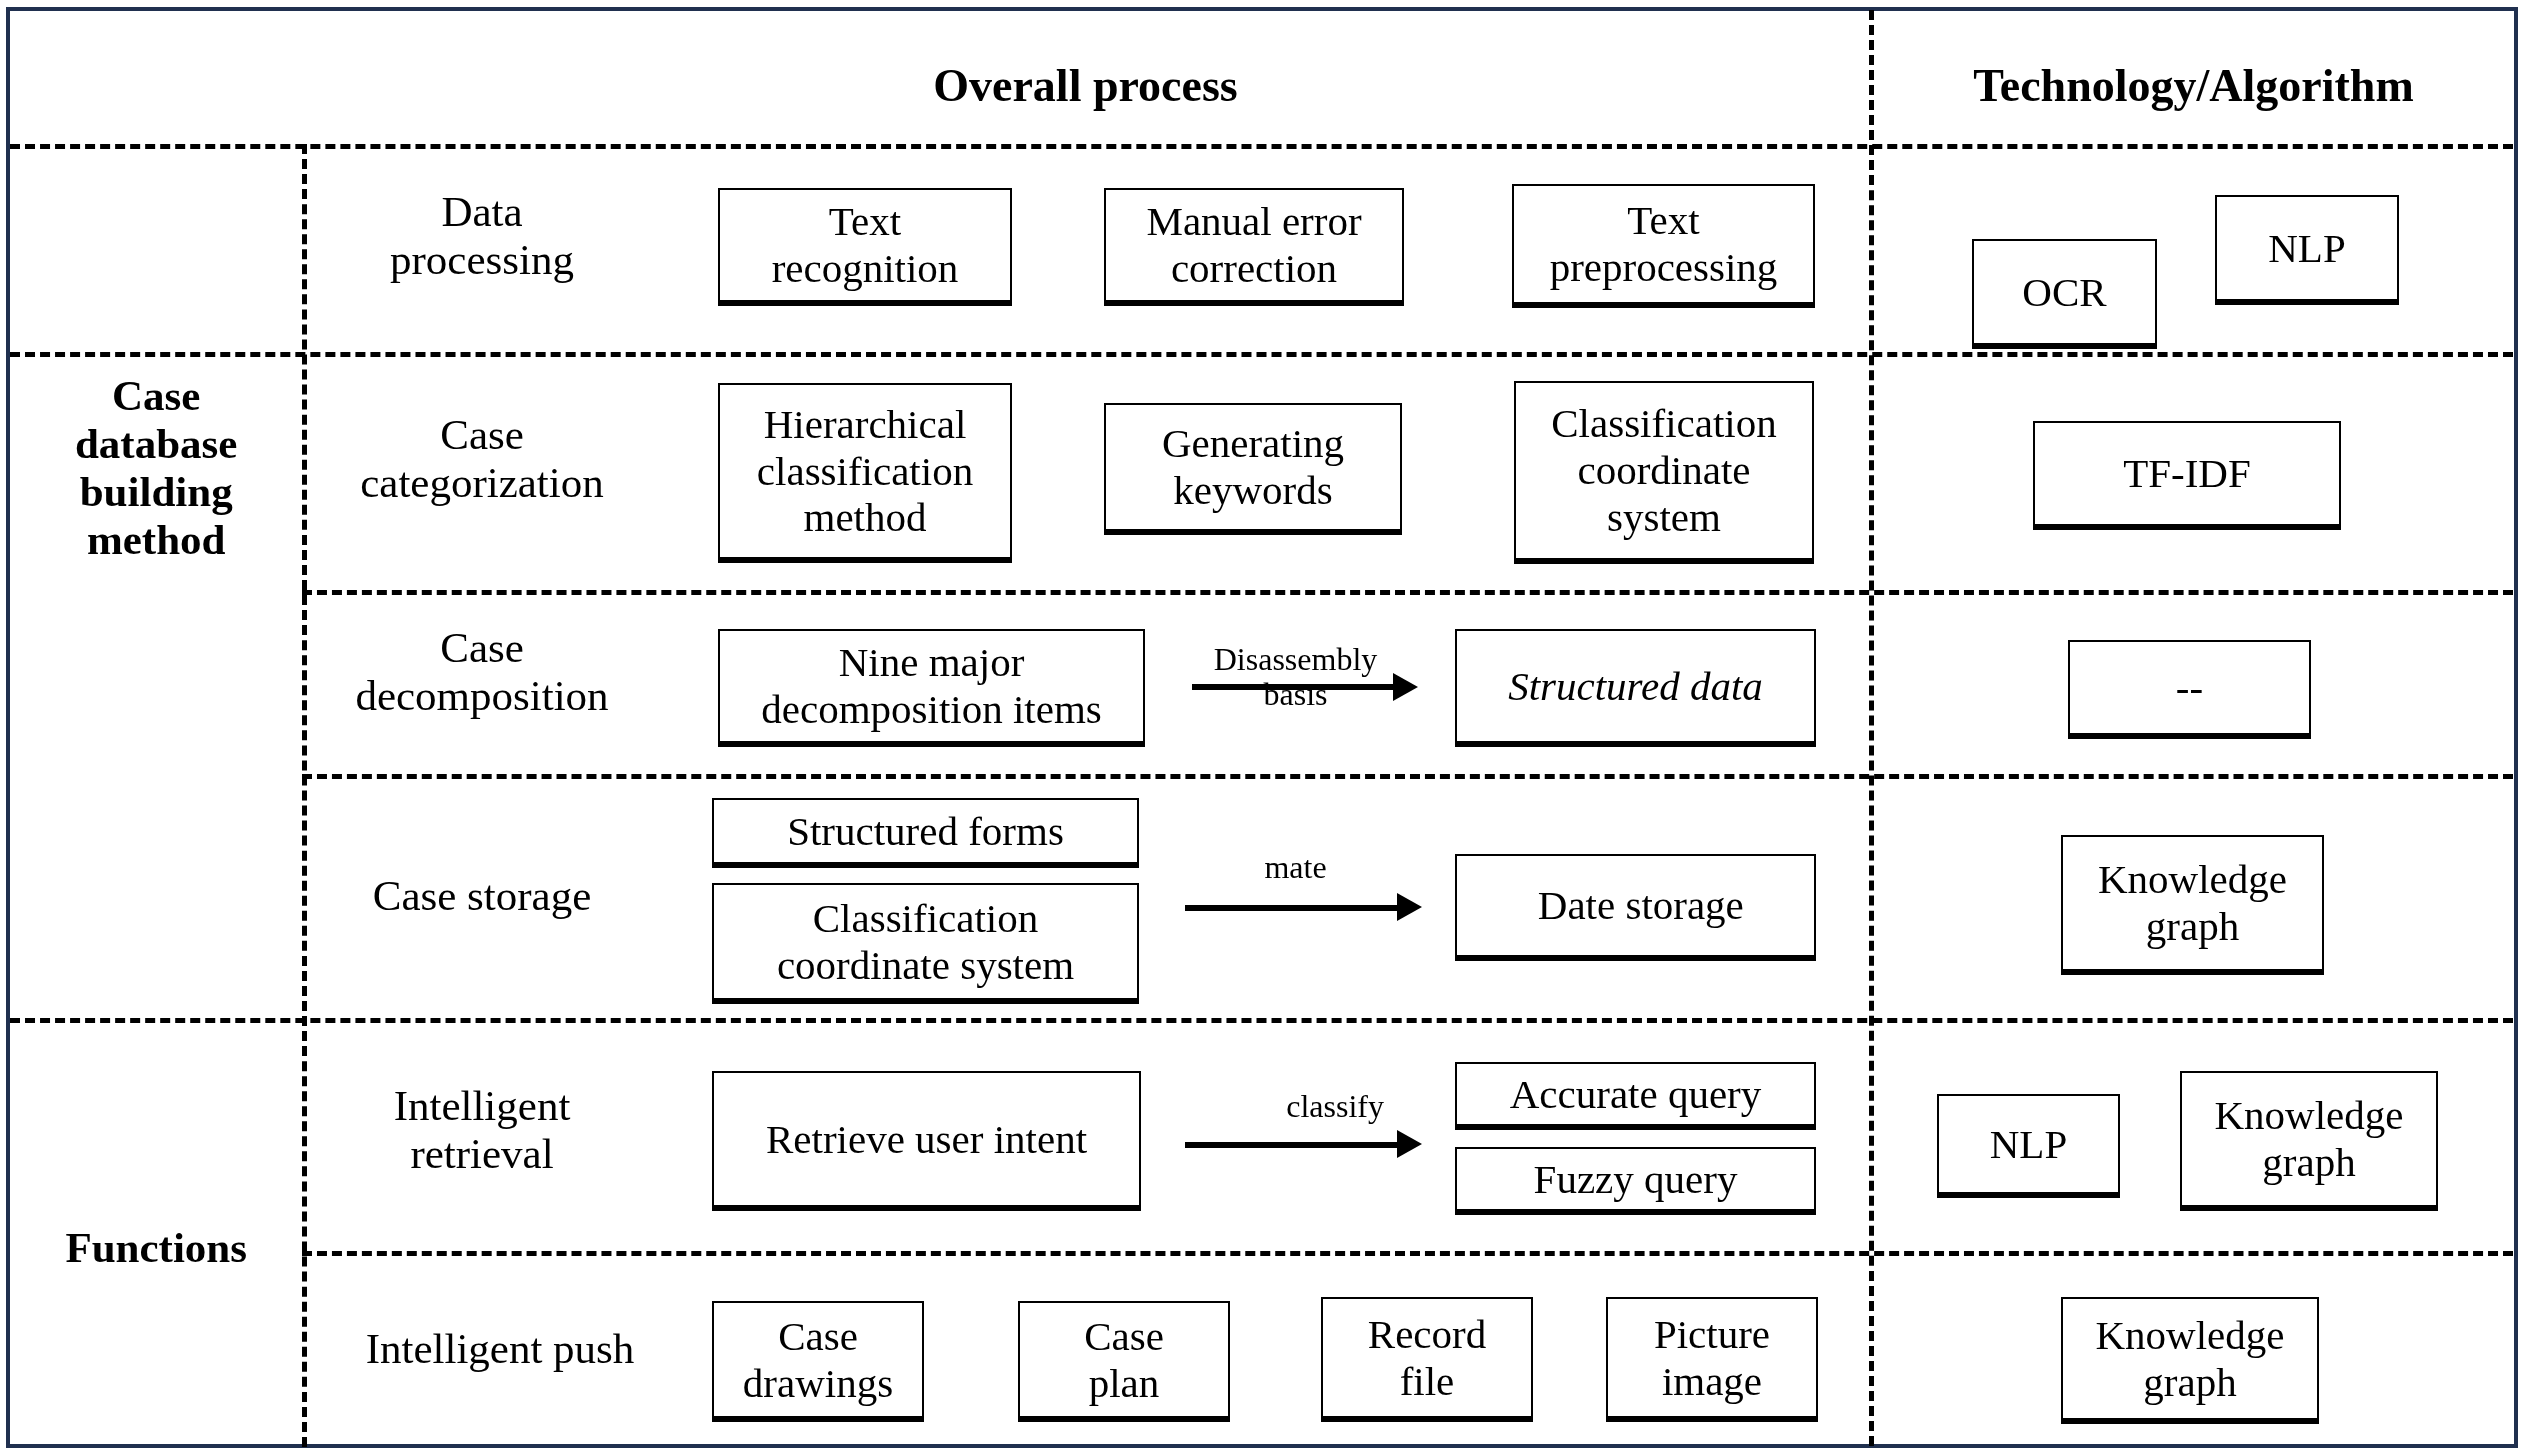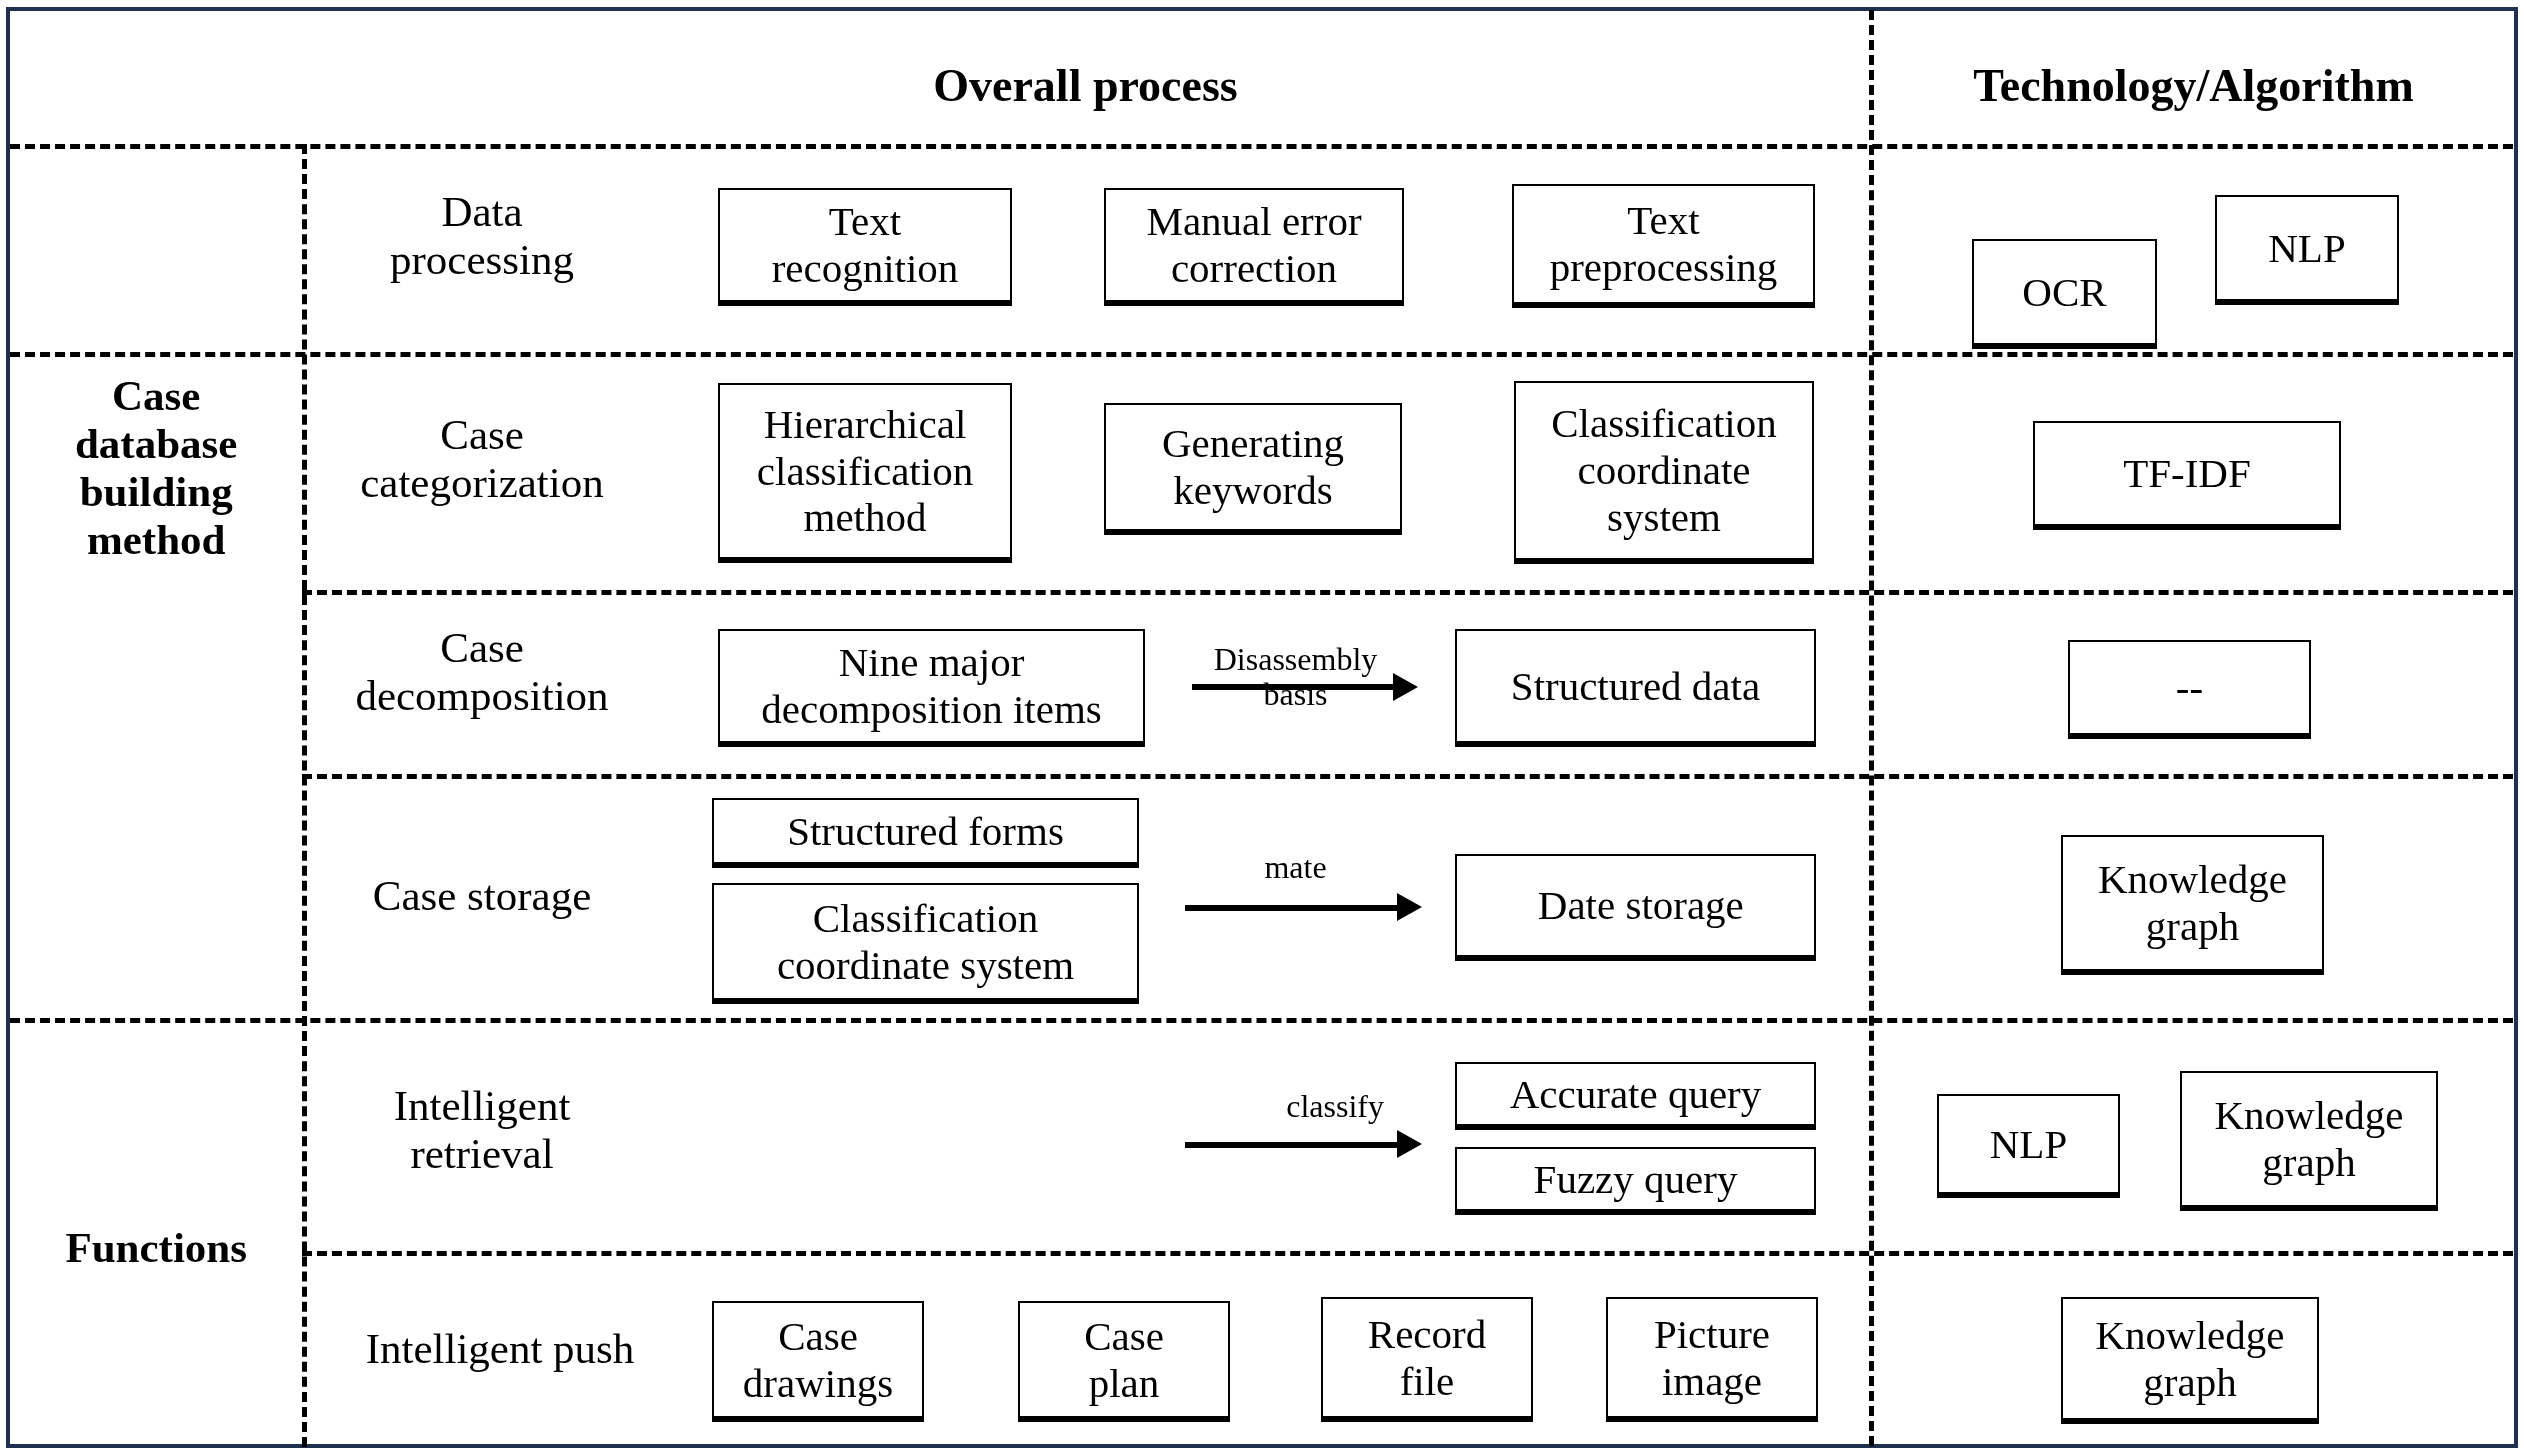--- a/index.html
+++ b/index.html
@@ -103,21 +103,21 @@
 
   <div class="box" style="left:718px; top:629px; width:427px; height:118px; white-space:pre-line;">Nine major
 decomposition items</div>
 
   <div class="arrowlabel" style="left:1185px; top:642px; width:221px; white-space:pre-line;">Disassembly
 basis</div>
 
   <div class="arrow" style="left:1192px; top:684px; width:202px;"></div>
   <div class="arrowhead" style="left:1393px; top:673px;"></div>
 
-  <div class="box" style="left:1455px; top:629px; width:361px; height:118px; white-space:pre-line;">Structured data</div>
+  <div class="box" style="left:1455px; top:629px; width:361px; height:118px; white-space:pre-line;font-style:italic;">Structured data</div>
 
   <div class="box" style="left:2068px; top:640px; width:243px; height:99px; white-space:pre-line;">--</div>
 
   <div class="stagelabel" style="left:324px; top:872px; width:316px; white-space:pre-line;">Case storage</div>
 
   <div class="box" style="left:712px; top:798px; width:427px; height:70px; white-space:pre-line;">Structured forms</div>
 
   <div class="box" style="left:712px; top:883px; width:427px; height:121px; white-space:pre-line;">Classification
 coordinate system</div>
 
@@ -127,20 +127,21 @@
   <div class="arrowhead" style="left:1397px; top:893px;"></div>
 
   <div class="box" style="left:1455px; top:854px; width:361px; height:107px; white-space:pre-line;padding-left:15px;">Date storage</div>
 
   <div class="box" style="left:2061px; top:835px; width:263px; height:140px; white-space:pre-line;">Knowledge
 graph</div>
 
   <div class="stagelabel" style="left:324px; top:1082px; width:316px; white-space:pre-line;">Intelligent
 retrieval</div>
 
+  <div class="box" style="left:712px; top:1071px; width:429px; height:140px; white-space:pre-line;">Retrieve user intent</div>
 
   <div class="arrowlabel" style="left:1200px; top:1089px; width:184px; white-space:pre-line;text-align:right;">classify</div>
 
   <div class="arrow" style="left:1185px; top:1142px; width:213px;"></div>
   <div class="arrowhead" style="left:1397px; top:1130px;"></div>
 
   <div class="box" style="left:1455px; top:1147px; width:361px; height:68px; white-space:pre-line;">Fuzzy query</div>
 
   <div class="box" style="left:1455px; top:1062px; width:361px; height:68px; white-space:pre-line;">Accurate query</div>
 

